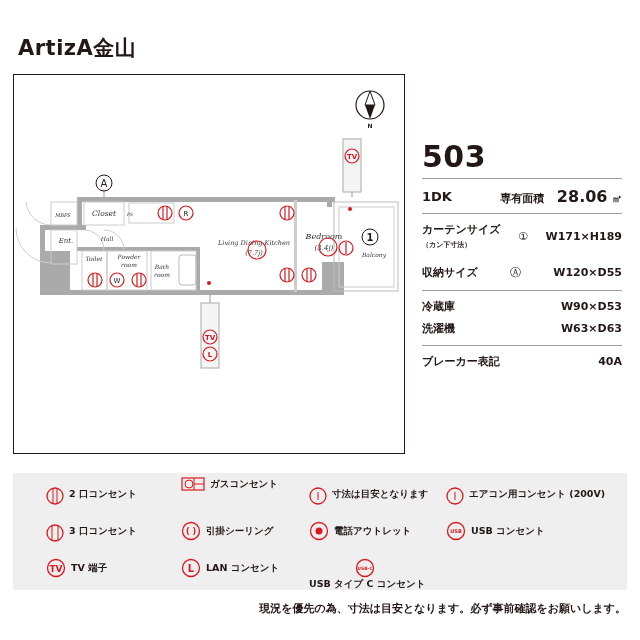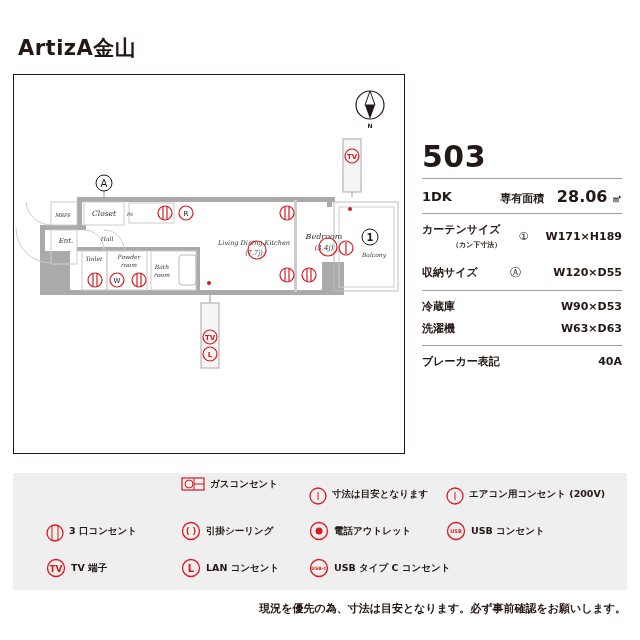--- a/index.html
+++ b/index.html
@@ -152,21 +152,21 @@
     <span>
       <span style="font-size:11px;margin-right:8px;text-align:center;">専有面積</span>
       <span style="font-size:16px;">28.06</span>
       <span style="font-size:10px;">㎡</span>
     </span>
   </div>
   <div class="hr"></div>
   <div class="row" style="height:44px;">
     <span>
       <span>カーテンサイズ</span><br>
-      <span style="font-size:7px;margin-left:30px;">（カン下寸法）</span>
+      <span style="font-size:7px;">（カン下寸法）</span>
     </span>
     <span class="mid">①</span>
     <span>W171×H189</span>
   </div>
   <div class="row" style="height:28px;">
     <span>収納サイズ</span>
     <span class="mid">Ⓐ</span>
     <span>W120×D55</span>
   </div>
   <div class="hr" style="margin-top:4px;"></div>
@@ -179,20 +179,28 @@
     <span>W63×D63</span>
   </div>
   <div class="hr" style="margin-top:6px;"></div>
   <div class="row" style="height:30px;">
     <span>ブレーカー表記</span>
     <span>40A</span>
   </div>
 </div>
 
 <div class="legend">
+  <div class="leg-item" style="left:33px;top:10px;">
+    <svg width="18" height="22">
+        <circle cx="9" cy="13" r="8" fill="none" stroke="#d7191f" stroke-width="1.3"></circle>
+        <line x1="7" y1="5" x2="7" y2="21" stroke="#d7191f"></line>
+        <line x1="11" y1="5" x2="11" y2="21" stroke="#d7191f"></line>
+      </svg>
+    <span>2 口コンセント</span>
+  </div>
   <div class="leg-item" style="left:168px;top:4px;">
     <svg width="24" height="14">
         <rect x="1" y="1" width="22" height="12" fill="none" stroke="#d7191f" stroke-width="1.2"></rect>
         <circle cx="8" cy="7" r="4" fill="none" stroke="#d7191f"></circle>
         <line x1="13" y1="7" x2="23" y2="7" stroke="#d7191f"></line>
         <line x1="13" y1="1" x2="13" y2="13" stroke="#d7191f"></line>
       </svg>
     <span>ガスコンセント</span>
   </div>
   <div class="leg-item" style="left:296px;top:10px;">
@@ -245,21 +253,21 @@
       </svg>
     <span>TV 端子</span>
   </div>
   <div class="leg-item" style="left:168px;top:85px;">
     <svg width="20" height="20">
         <circle cx="10" cy="10" r="8.5" fill="none" stroke="#d7191f" stroke-width="1.3"></circle>
         <text x="10" y="14" font-size="10" font-weight="bold" text-anchor="middle" fill="#d7191f">L</text>
       </svg>
     <span>LAN コンセント</span>
   </div>
-  <div class="leg-item" style="left:296px;top:85px;">
+  <div class="leg-item" style="left:296px;top:85px;flex-direction:column;">
     <svg width="20" height="20">
         <circle cx="10" cy="10" r="8.5" fill="none" stroke="#d7191f" stroke-width="1.3"></circle>
         <text x="10" y="12" font-size="4.5" text-anchor="middle" fill="#d7191f">USB-C</text>
       </svg>
     <span>USB タイプ C コンセント</span>
   </div>
 </div>
 
 <div class="note">現況を優先の為、寸法は目安となります。必ず事前確認をお願いします。</div>
 

